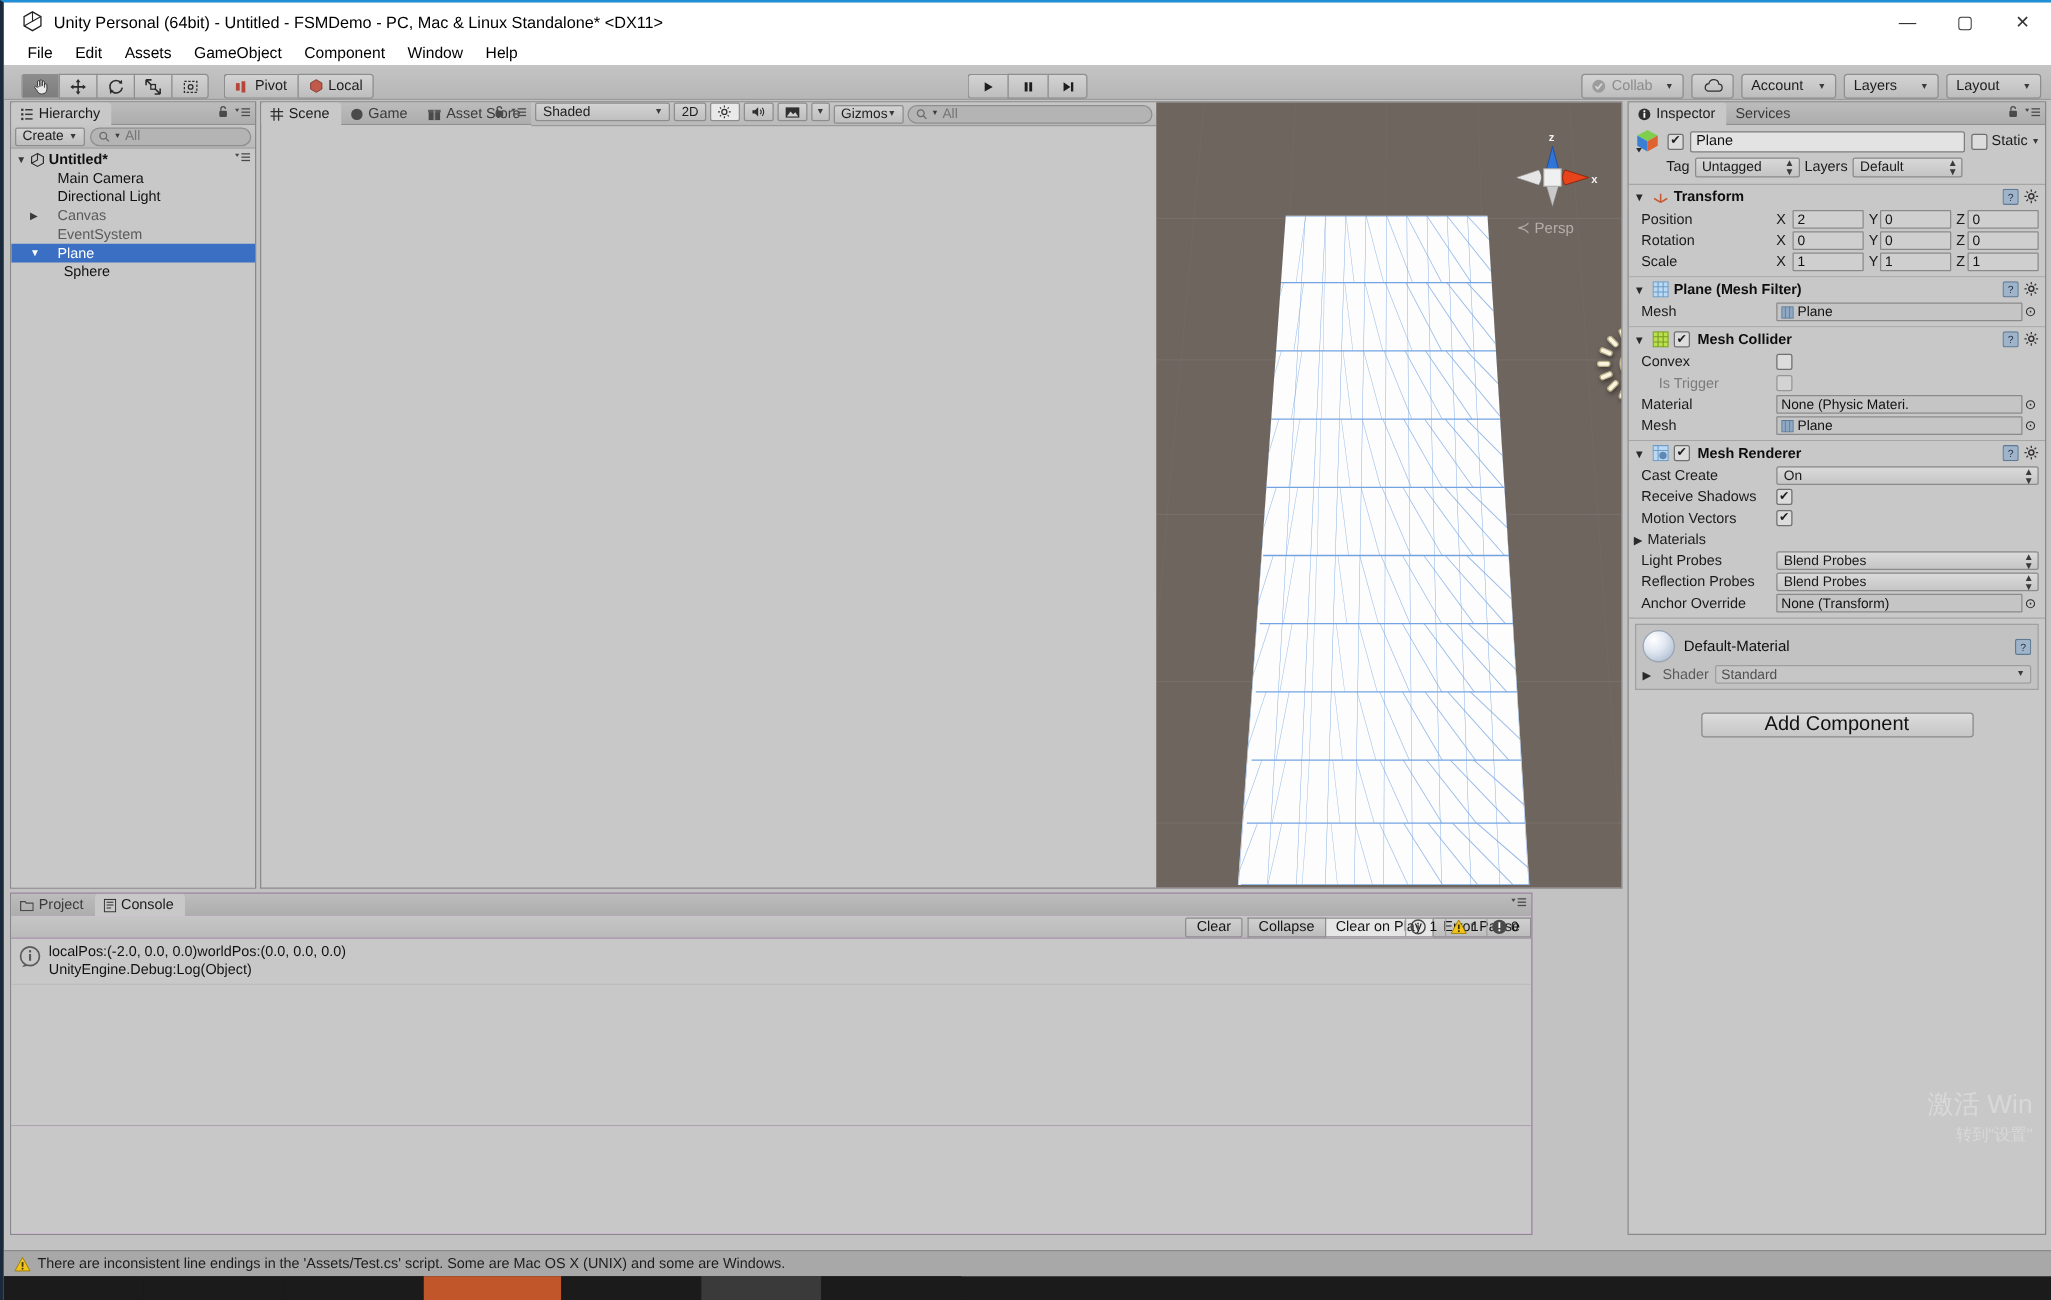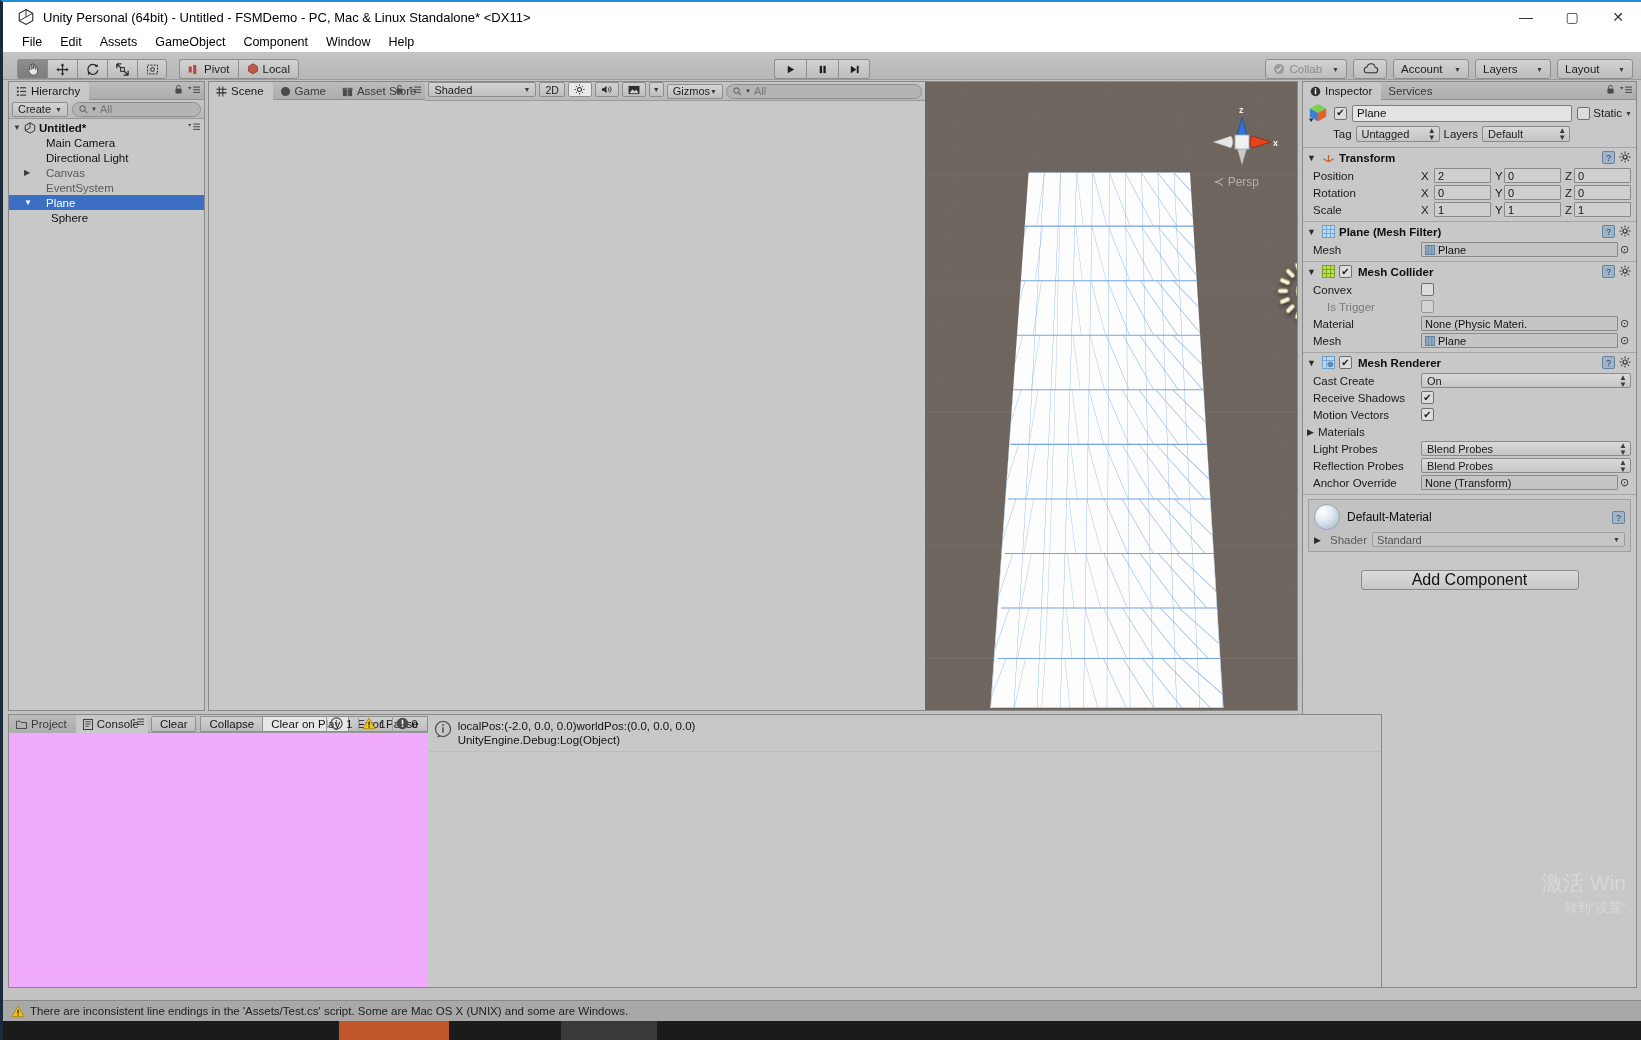--- a/index.html
+++ b/index.html
@@ -302,23 +302,23 @@
   .addcomp {
     width: 218px; height: 20px;
     background: linear-gradient(180deg,#dcdcdc,#c6c6c6);
     border: 1px solid #8a8a8a; border-radius: 3px;
     display: flex; align-items: center; justify-content: center;
     font-size: 16px; color: #111;
   }
 
   
   .console {
-    position: absolute; left: 5px; top: 712px; width: 1374px; bottom: 52px;
+    position: absolute; left: 5px; top: 712px; width: 1218px; bottom: 52px;
     background: #f0abfc; border: 1px solid #898989;
-    display: flex; overflow: hidden;
+    display: flex; flex-direction: column; overflow: hidden;
   }
   .c-tabs { height: 18px; background: linear-gradient(180deg,#bcbcbc,#adadad);
     display: flex; align-items: flex-end; position: relative; }
   .c-toolbar {
     height: 18px; background: linear-gradient(180deg,#c6c6c6,#b9b9b9);
     border-bottom: 1px solid #9a9a9a; display: flex; align-items: center;
     padding-left: 3px; position: relative; justify-content: flex-end;
   }
   .c-btn {
     height: 16px; padding: 0 8px; font-size: 11.5px; color: #151515;

